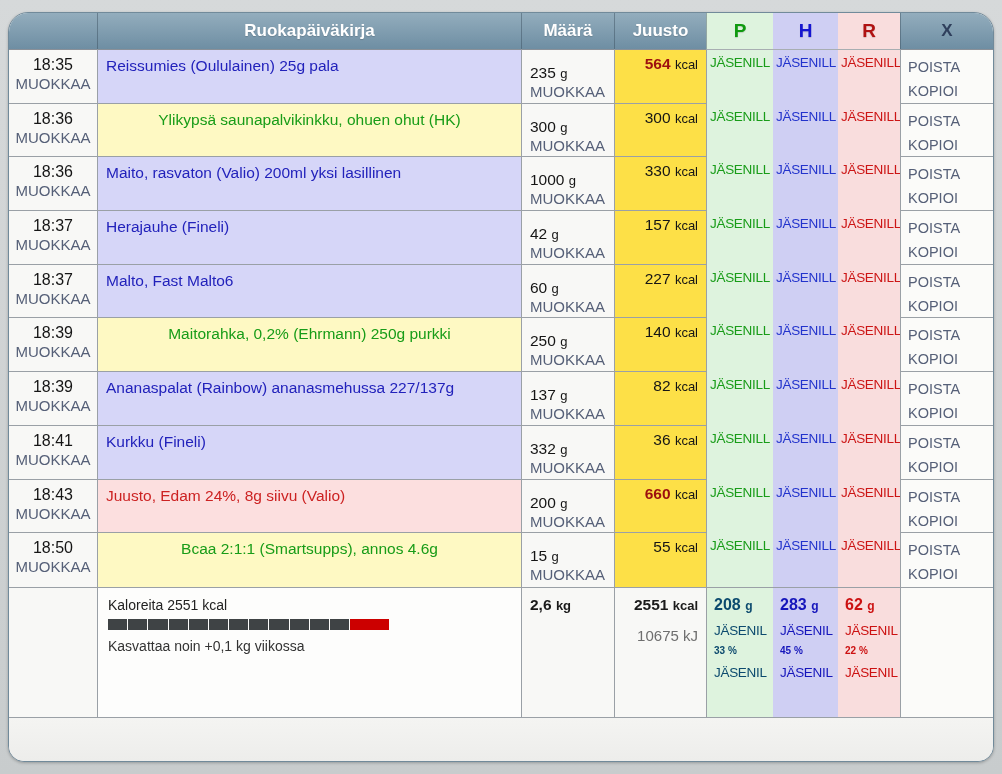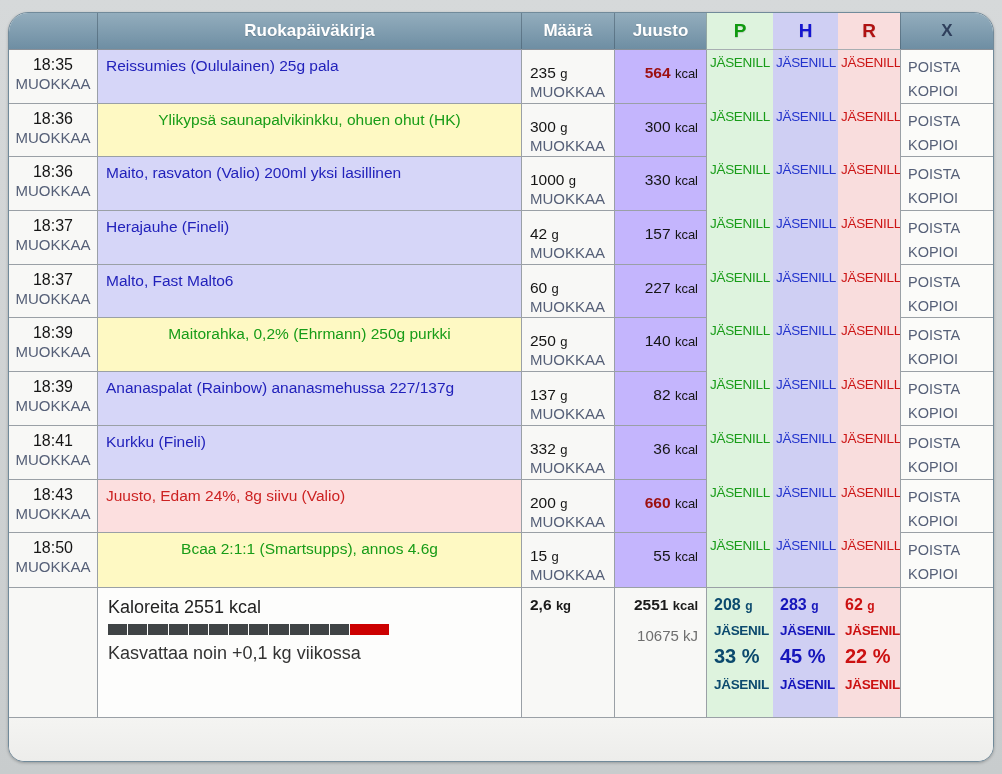--- a/index.html
+++ b/index.html
@@ -54,47 +54,47 @@
   .namecell { padding:6px 8px; font-size:15.5px; line-height:20px; }
   .name-blue  { background:#d6d6f8; } .name-blue .food  { color:#2222bb; }
   .name-green { background:#fef9c3;text-align:center; } .name-green .food { color:#189c18; }
   .name-red   { background:#fcdfdf; } .name-red .food   { color:#cc2222; }
   .food { cursor:pointer; }
 
   .amtcell { padding:14px 6px 0 8px; font-size:15.5px; color:#151515; background:#f8f8f6; }
   .amtcell .muokkaa { margin-top:1px; }
   .unit { font-size:13px; }
 
-  .kcalcell { padding:14px 8px 0 4px; text-align:right; font-size:15.5px; color:#151515; background:#c4b5fd; }
+  .kcalcell { padding:5px 8px 0 4px; text-align:right; font-size:15.5px; color:#151515; background:#fde047; }
   .kcal-hot { font-weight:bold; color:#9c0f0f; }
 
   .band { padding:5px 1px 0 3px; font-size:13.5px; white-space:nowrap; letter-spacing:-0.3px; }
   .band-p { background:#def3de; color:#189c18; }
   .band-h { background:#cfcff3; color:#2233cc; }
   .band-r { background:#f9dddd; color:#cc1515; }
 
   .xcell { background:#fbfbf9; padding:5px 4px 0 7px; font-size:14.5px; }
   .xcell .lnk { display:block; line-height:24px; }
 
   
-  .sumfood { background:#fdfdfc; padding:9px 8px 0 10px; font-size:18px; color:#222; }
+  .sumfood { background:#fdfdfc; padding:9px 8px 0 10px; font-size:14px; color:#222; }
   .trend { color:#333; }
   .bar { display:flex; width:281px; height:11px; margin:6px 0 8px 0; }
   .bar .seg { flex:1; border-right:1px solid #fdfdfc; }
   .bar .seg:last-of-type { border-right:none; }
   .sumwt { background:#f8f8f6; padding:8px 6px 0 8px; font-size:15.5px; font-weight:bold; color:#1a1a1a; }
   .sumen { background:#f8f8f6; padding:8px 8px 0 4px; text-align:right; }
   .sumen .kc { font-size:15.5px; font-weight:bold; color:#1a1a1a; }
   .sumen .kc .unit { font-weight:bold; }
   .sumen .kj { font-size:15px; color:#6e6e6e; margin-top:13px; }
   .summac { padding:8px 2px 0 7px; font-weight:bold; }
   .summac .g { font-size:16px; }
   .summac .g .unit { font-size:12px; }
-  .summac .mlink { display:block; font-size:13.5px; font-weight:bold; letter-spacing:-0.3px; margin-top:9px; cursor:pointer; }
-  .summac .pct { font-size:20px; margin-top:7px; }
+  .summac .mlink { display:block; font-size:13.5px; font-weight:normal; letter-spacing:-0.3px; margin-top:9px; cursor:pointer; }
+  .summac .pct { font-size:10px; margin-top:7px; }
   .mac-p { color:#0c4a6e; } .mac-h { color:#1515bb; } .mac-r { color:#cc1111; }
 
   .footer { grid-column:1 / -1; background:linear-gradient(#f4f4f2,#ededeb); border-top:1px solid #9aa0a6; }
 </style>
 </head>
 <body>
 
 <div class="app">
   <div class="grid">
 

